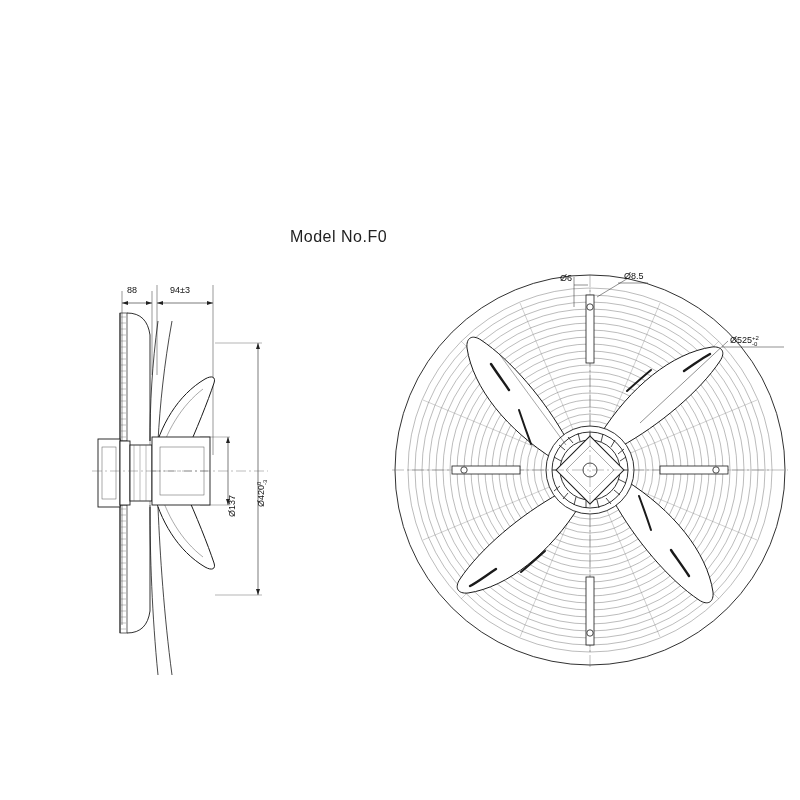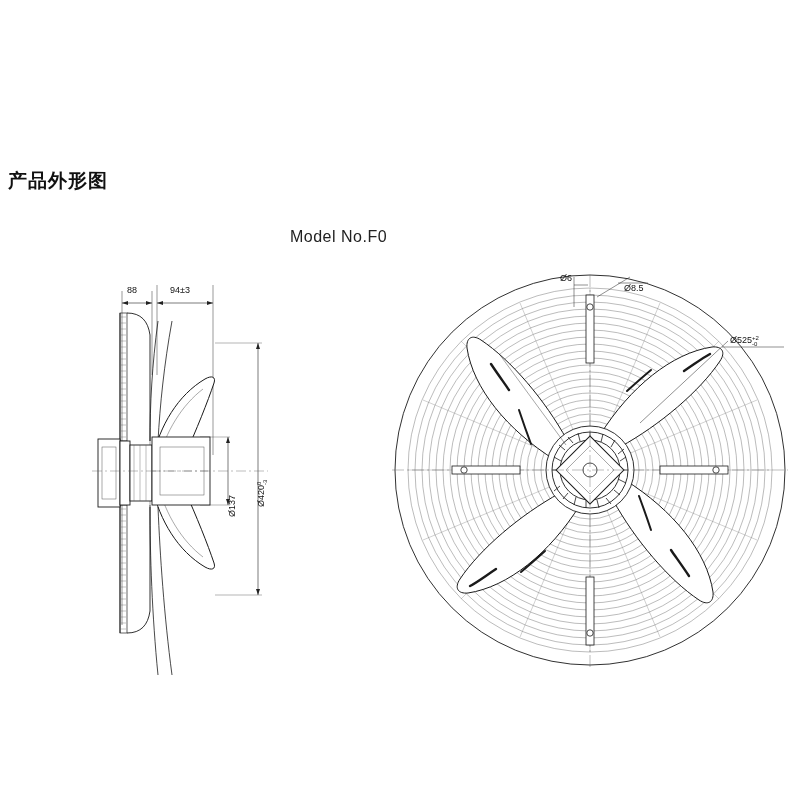--- a/index.html
+++ b/index.html
@@ -68,21 +68,20 @@
     line-height: 6px;
     vertical-align: middle;
     text-align: left;
   }
 </style>
 </head>
 <body>
 
 <div class="page">
 
-  <div class="heading-cn">产品外形图</div>
 
   <div class="model-title">Model No.F0</div>
 
   <div class="drawing-area">
 
     <svg class="dwg" width="800" height="420" viewBox="0 0 800 420">
       <g stroke="#1a1a1a" fill="none" stroke-width="0.8">
 
         <g>
 
@@ -353,19 +352,19 @@
     <div class="dim" style="left:127px; top:30px;">88</div>
     <div class="dim" style="left:170px; top:30px;">94±3</div>
 
     <div class="dim vert" style="left:227px; top:262px;">Ø137</div>
 
     <div class="dim vert" style="left:256px; top:252px;">
       <span>Ø420</span><span class="stack"><span>0</span><br><span>-3</span></span>
     </div>
 
     <div class="dim" style="left:560px; top:18px;text-align:right;">Ø6</div>
-    <div class="dim" style="left:624px; top:28px;">Ø8.5</div>
+    <div class="dim" style="left:624px; top:16px;">Ø8.5</div>
     <div class="dim" style="left:730px; top:80px;">
       <span>Ø525</span><span class="stack"><span>+2</span><br><span>-0</span></span>
     </div>
 
   </div>
 </div>
 
 </body></html>

